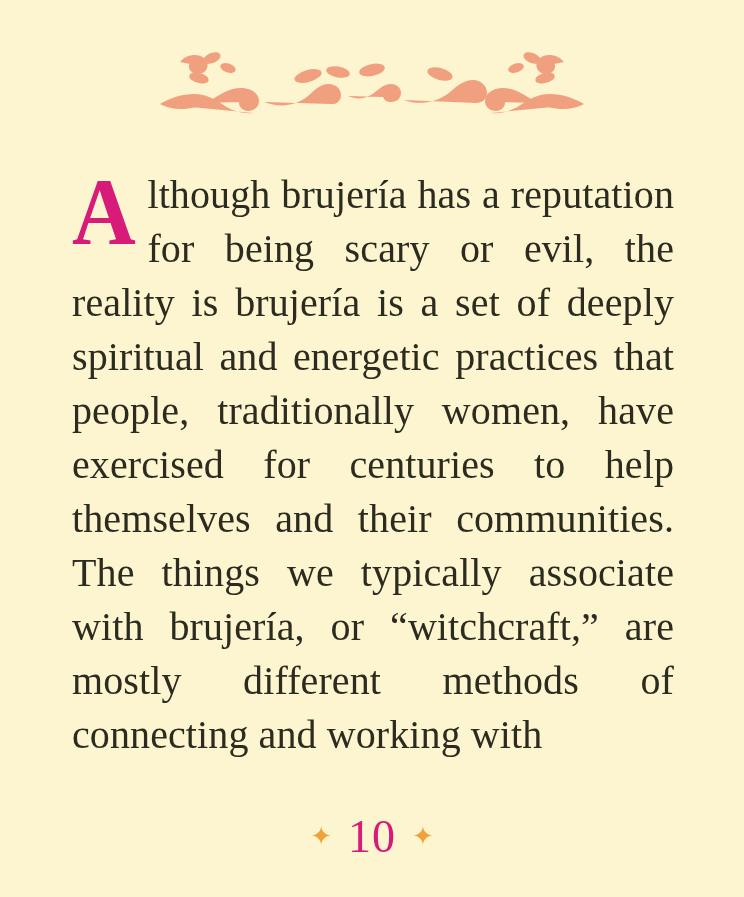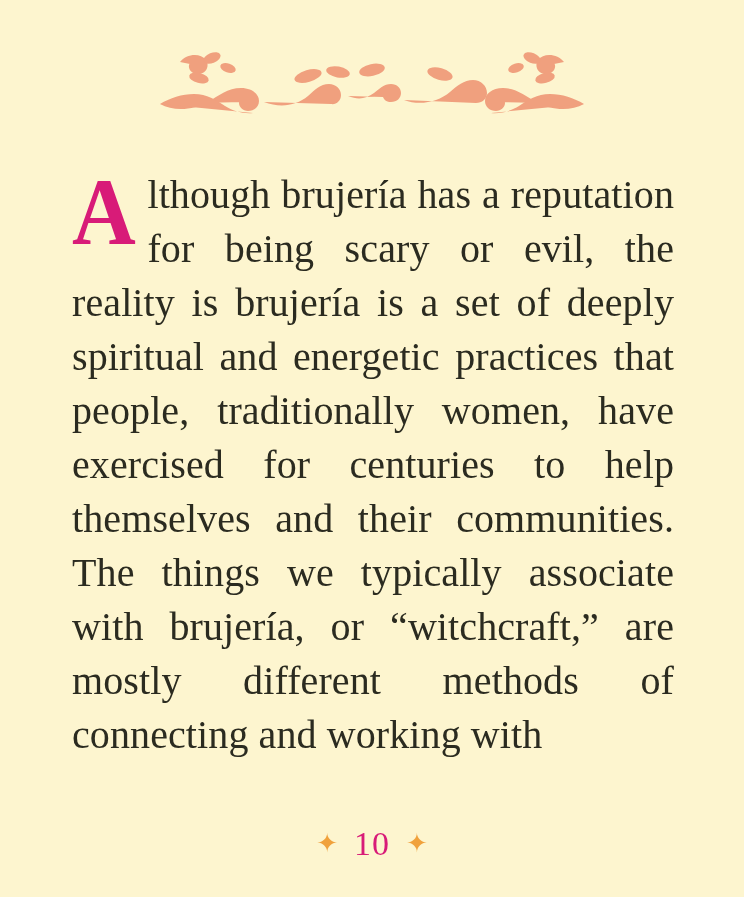--- a/index.html
+++ b/index.html
@@ -74,21 +74,21 @@
     left: 0;
     bottom: 34px;
     width: 744px;
     display: flex;
     align-items: center;
     justify-content: center;
     gap: 16px;
   }
   .folio-num {
     font-family: "Liberation Serif", serif;
-    font-size: 34px;
+    font-size: 46px;
     color: #d81b78;
     letter-spacing: 1px;
   }
   .folio-spark {
     color: #f0a13c;
     font-size: 26px;
     line-height: 1;
     display: inline-block;
   }
 </style>

